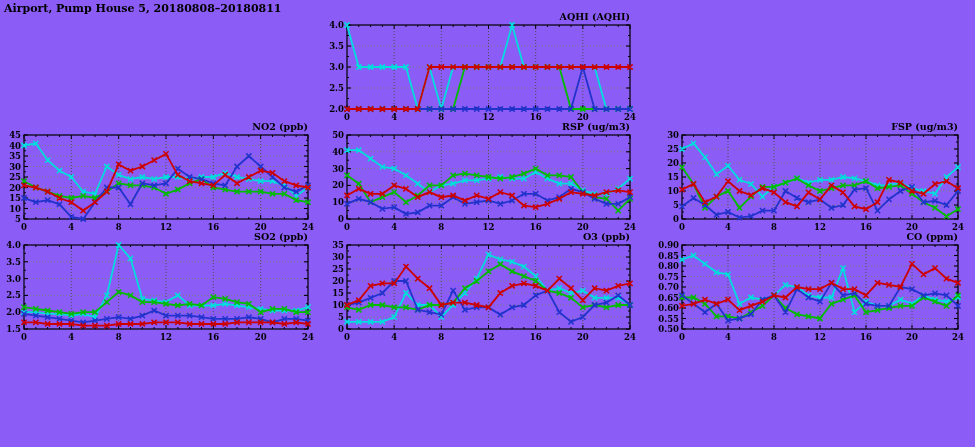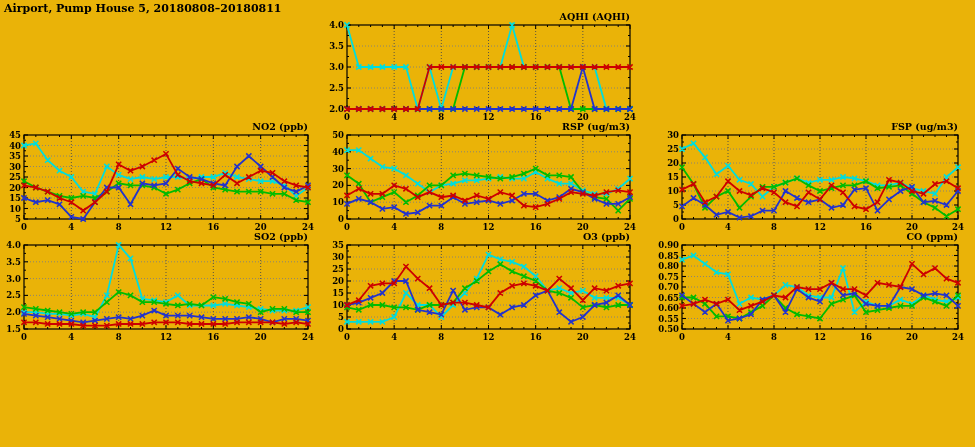--- a/index.html
+++ b/index.html
@@ -1,16 +1,16 @@
 <!DOCTYPE html>
 <html><head>
 <meta charset="utf-8">
 <style>
   html,body{margin:0;padding:0;background:#ffffff;}
-  #screen{position:relative;width:975px;height:447px;background:#eab308;overflow:hidden;
+  #screen{position:relative;width:975px;height:447px;background:#8b5cf6;overflow:hidden;
           font-family:"DejaVu Serif", serif;}
   #page-title{position:absolute;left:4px;top:2px;font-size:11px;font-weight:bold;color:#000;
               letter-spacing:0px;white-space:nowrap;}
   .chart{position:absolute;}
   svg text{font-family:"DejaVu Serif", serif;font-weight:bold;fill:#000;}
 </style>
 </head>
 <body>
 
 <div id="screen">

